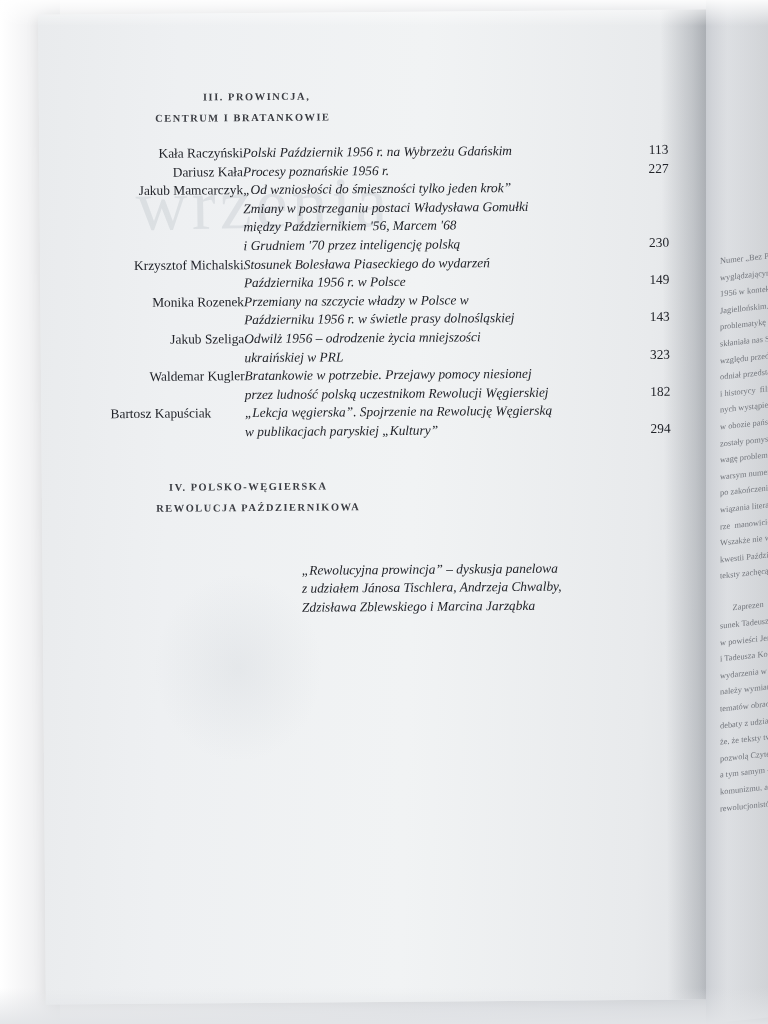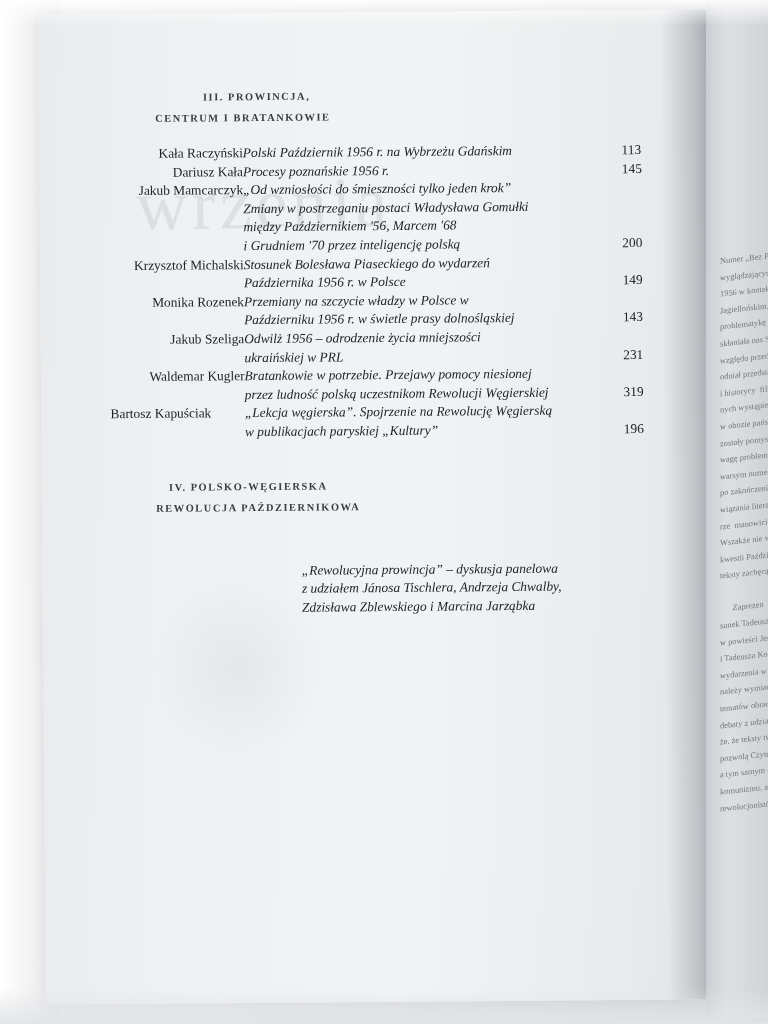--- a/index.html
+++ b/index.html
@@ -144,21 +144,21 @@
   td.author.split {
     text-align: left;
     padding-left: 0;
   }
   td.title {
     font-style: italic;
     width: 372px;
     padding-right: 10px;
   }
   td.page {
-    text-align: left;
+    text-align: right;
     width: 46px;
     font-style: normal;
     white-space: nowrap;
   }
 
   .panel-block {
     margin-top: 44px;
     margin-left: 190px;
     width: 370px;
     position: relative;
@@ -216,59 +216,59 @@
     <table class="toc">
       <tbody>
           <tr>
         <td class="author">Kała Raczyński</td>
         <td class="title">Polski Październik 1956 r. na Wybrzeżu Gdańskim</td>
         <td class="page">113</td>
       </tr>
       <tr>
         <td class="author">Dariusz Kała</td>
         <td class="title">Procesy poznańskie 1956 r.</td>
-        <td class="page">145</td>
+        <td class="page">227</td>
       </tr>
       <tr>
         <td class="author">Jakub Mamcarczyk</td>
         <td class="title" style="white-space:pre-line">„Od wzniosłości do śmieszności tylko jeden krok”
 Zmiany w postrzeganiu postaci Władysława Gomułki
 między Październikiem '56, Marcem '68
 i Grudniem '70 przez inteligencję polską</td>
-        <td class="page" style="vertical-align:bottom">200</td>
+        <td class="page" style="vertical-align:bottom">230</td>
       </tr>
       <tr>
         <td class="author">Krzysztof Michalski</td>
         <td class="title" style="white-space:pre-line">Stosunek Bolesława Piaseckiego do wydarzeń
 Października 1956 r. w Polsce</td>
         <td class="page" style="vertical-align:bottom">149</td>
       </tr>
       <tr>
         <td class="author">Monika Rozenek</td>
         <td class="title" style="white-space:pre-line">Przemiany na szczycie władzy w Polsce w
 Październiku 1956 r. w świetle prasy dolnośląskiej</td>
         <td class="page" style="vertical-align:bottom">143</td>
       </tr>
       <tr>
         <td class="author">Jakub Szeliga</td>
         <td class="title" style="white-space:pre-line">Odwilż 1956 – odrodzenie życia mniejszości
 ukraińskiej w PRL</td>
-        <td class="page" style="vertical-align:bottom">231</td>
+        <td class="page" style="vertical-align:bottom">323</td>
       </tr>
       <tr>
         <td class="author">Waldemar Kugler</td>
         <td class="title" style="white-space:pre-line">Bratankowie w potrzebie. Przejawy pomocy niesionej
 przez ludność polską uczestnikom Rewolucji Węgierskiej</td>
-        <td class="page" style="vertical-align:bottom">319</td>
+        <td class="page" style="vertical-align:bottom">182</td>
       </tr>
       <tr>
         <td class="author split">Bartosz    Kapuściak</td>
         <td class="title" style="white-space:pre-line">„Lekcja węgierska”. Spojrzenie na Rewolucję Węgierską
 w publikacjach paryskiej „Kultury”</td>
-        <td class="page" style="vertical-align:bottom">196</td>
+        <td class="page" style="vertical-align:bottom">294</td>
       </tr>
     </tbody>
       </table>
 
     <div class="section-head part4" style="margin-top:34px">
       <span class="ln ln1">IV. Polsko-węgierska</span>
       <span class="ln ln2">rewolucja październikowa</span>
     </div>
 
     <div class="panel-block">

